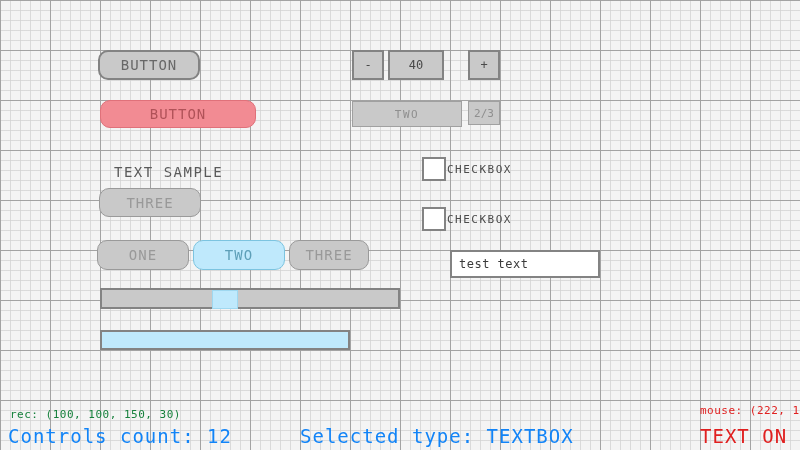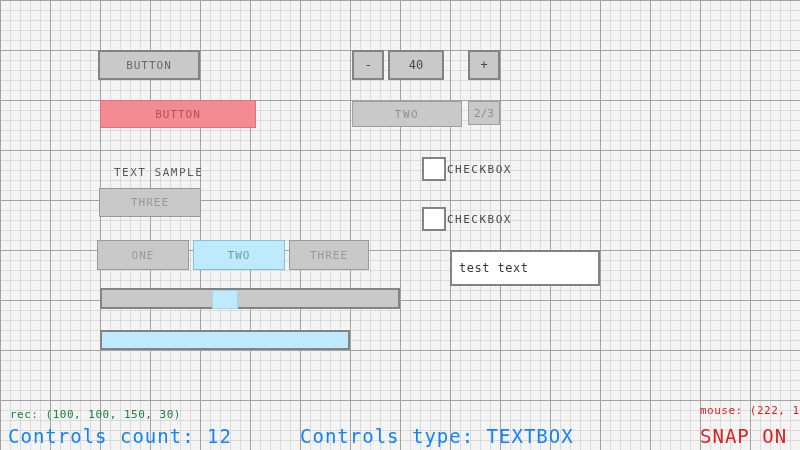--- a/index.html
+++ b/index.html
@@ -31,24 +31,25 @@
       10px 10px;
     background-position: 0 0, 0 0, 0 0, 0 0;
   }
 
   .ctl {
     position: absolute;
     box-sizing: border-box;
     display: flex;
     align-items: center;
     justify-content: center;
-    font-size: 11px;
+    font-size: 14px;
     letter-spacing: 1px;
     user-select: none;
     white-space: nowrap;
+    border-radius: 10px;
   }
 
   
   .btn-normal {
     background: #c9c9c9;
     border: 2px solid #838383;
     color: #686868;
   }
   
   .btn-selected {
@@ -241,27 +242,27 @@
       <div class="checkbox-row" style="left: 422px; top: 157px;">
         <div class="checkbox-box"></div>
         <span class="checkbox-label">CHECKBOX</span>
       </div>
       <div class="checkbox-row" style="left: 422px; top: 207px;">
         <div class="checkbox-box"></div>
         <span class="checkbox-label">CHECKBOX</span>
       </div>
     </div>
 
-  <div class="textbox" id="textbox-control" style="left: 450px; top: 250px; width: 150px; height: 36px;">
+  <div class="textbox" id="textbox-control" style="left: 450px; top: 250px; width: 150px; height: 28px;">
     <span>test text</span>
   </div>
 
   <div class="status status-rec" id="status-rec" style="left: 10px; top: 408px;">rec: (100, 100, 150, 30)</div>
 
   <div class="status status-mouse" id="status-mouse" style="left: 700px; top: 404px;">mouse: (222, 123)</div>
 
   <div class="status status-big" id="status-count" style="left: 8px; top: 425px;">Controls count: 12</div>
 
-  <div class="status status-big" id="status-type" style="left: 300px; top: 425px;">Controls type: TEXTBOX</div>
-
-  <div class="status status-snap" id="status-snap" style="left: 700px; top: 425px;">SNAP ON</div>
+  <div class="status status-big" id="status-type" style="left: 300px; top: 425px;">Selected type: TEXTBOX</div>
+
+  <div class="status status-snap" id="status-snap" style="left: 700px; top: 425px;">TEXT ON</div>
 
 </div>
 
 </body></html>

